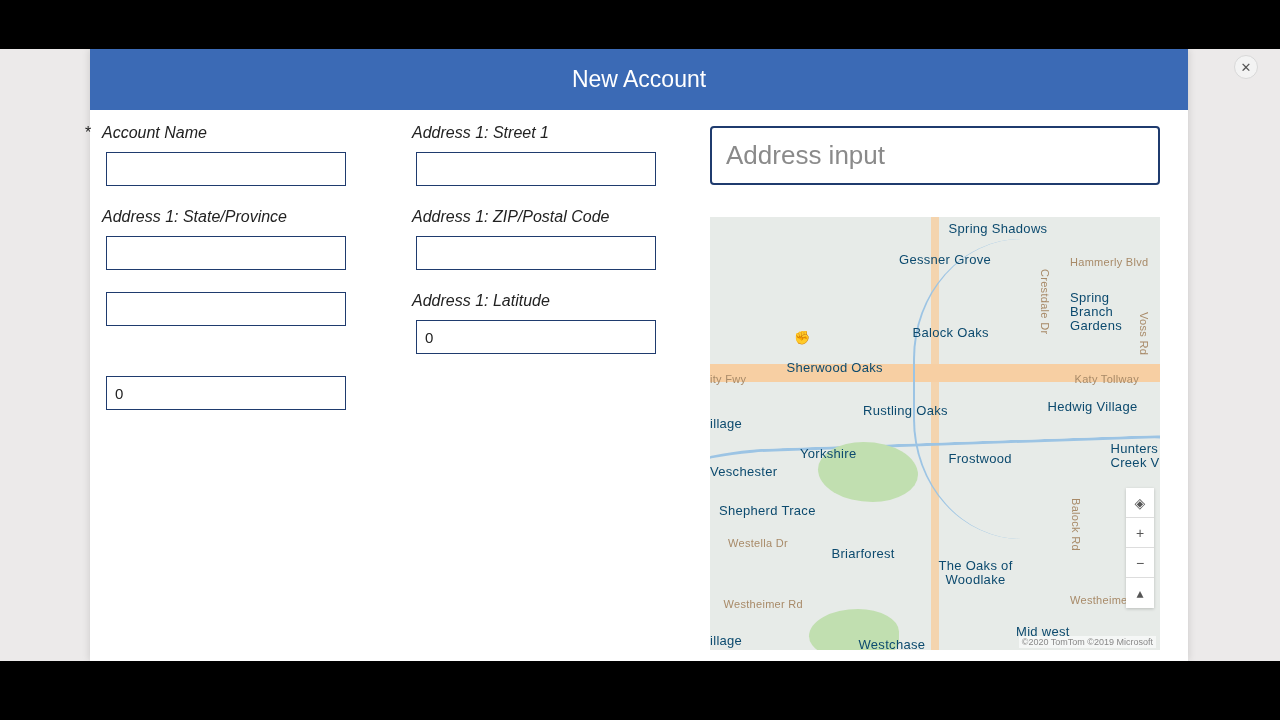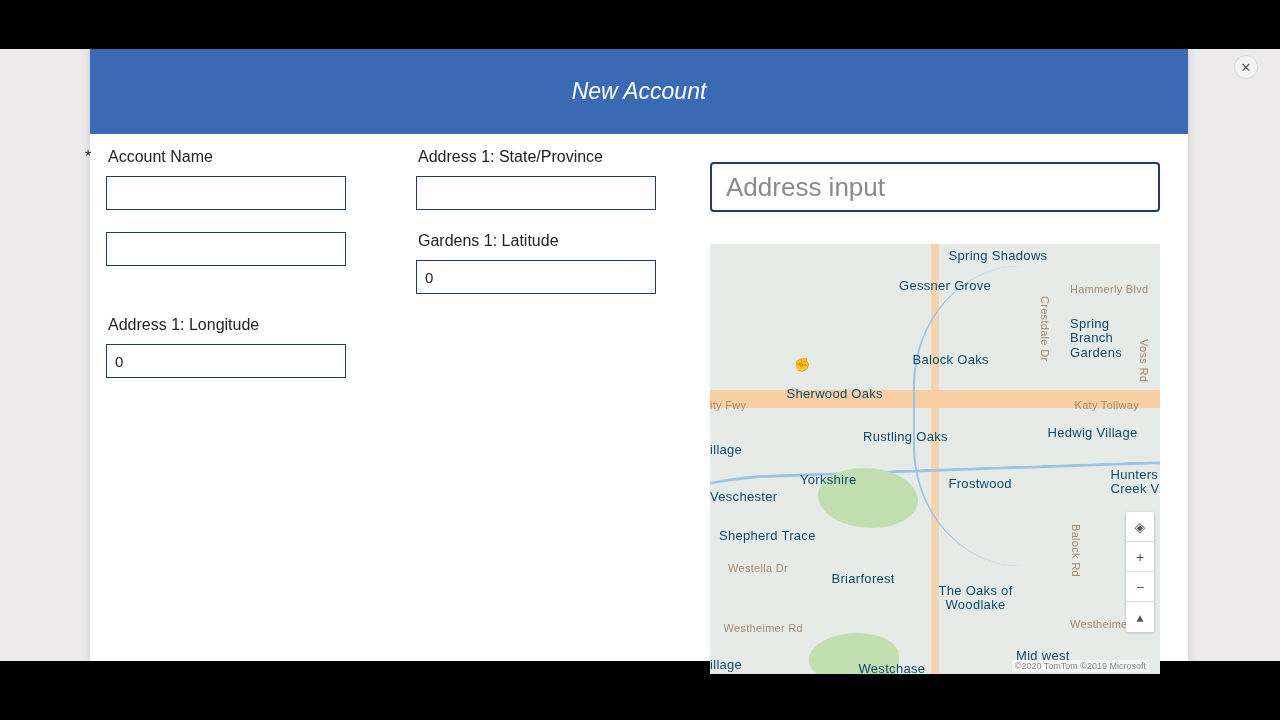--- a/index.html
+++ b/index.html
@@ -11,29 +11,28 @@
     top: 49px; left: 0; right: 0; bottom: 59px;
     background: #eceaea;
   }
   .dialog {
     position: absolute;
     top: 49px; left: 90px; width: 1098px; bottom: 59px;
     background: #fff;
     box-shadow: 0 0 8px rgba(0,0,0,.15);
   }
   .dialog-header {
-    height: 85px;
+    height: 61px;
     background: #3b6ab5;
     color: #fff;
     display: flex;
     align-items: center;
     justify-content: center;
     font-size: 23px;
     font-weight: 400;
-    font-style: italic;
   }
   .close-btn {
     position: absolute;
     top: 55px; right: 22px;
     width: 24px; height: 24px;
     border-radius: 50%;
     background: #f3f3f3;
     border: 1px solid #d8d8d8;
     display: flex; align-items: center; justify-content: center;
     cursor: pointer;
@@ -70,51 +69,51 @@
   .req {
     position: absolute;
     left: -15px;
     top: 0;
     color: #222;
     font-size: 16px;
   }
   .label {
     padding-left: 0;
   }
-  .left-col .label, .field .label { margin-left: 8px; }
+  .left-col .label, .field .label { margin-left: 2px; font-style: italic; }
   .field input.text {
     margin-left: 6px;
     height: 34px;
     border: 1px solid #1f3b6e;
     padding: 0 8px;
     font-size: 15px;
     outline: none;
     width: 240px;
     background: #fff;
     color: #222;
   }
 
   
   .right-col {
     flex: 1;
     padding-right: 28px;
     display: flex;
     flex-direction: column;
   }
   .address-search {
-    height: 50px;
+    height: 59px;
     border: 2px solid #1f3b6e;
     border-radius: 4px;
     font-size: 26px;
     color: #888;
     padding: 0 14px;
     display: flex;
     align-items: center;
     margin-bottom: 32px;
-    margin-top: 14px;
+    margin-top: 2px;
     background: #fff;
   }
   .address-search input {
     border: none;
     outline: none;
     font-size: 26px;
     color: #555;
     width: 100%;
     background: transparent;
   }
@@ -200,21 +199,21 @@
     border: none;
     border-bottom: 1px solid #ddd;
     cursor: pointer;
     font-size: 14px;
     color: #555;
     display:flex;align-items:center;justify-content:center;
   }
   .map-controls button:last-child { border-bottom: none; }
   .attribution {
     position: absolute;
-    right: 11px; bottom: 2px;
+    right: 4px; bottom: 2px;
     font-size: 9px;
     color: #888;
     background: rgba(255,255,255,.6);
     padding: 1px 3px;
   }
 
   .grab-cursor {
     position: absolute;
     left: 84px; top: 113px;
     font-size: 13px;
@@ -240,42 +239,51 @@
     <div class="form-col">
 
       <div class="field">
         <div class="label-row">
           <span class="req">*</span>
           <span class="label">Account Name</span>
         </div>
         <input class="text" value="" style="">
       </div>
 
+      <div class="field">
+        <div class="label-row">
+            <span class="label">Address 1: Street 1</span>
+          </div>
+        <input class="text" value="" style="">
+      </div>
 
       <div class="field">
         <div class="label-row">
             <span class="label">Address 1: State/Province</span>
           </div>
         <input class="text" value="" style="">
       </div>
-
-      <div class="field">
-        <input class="text" value="" style="">
-      </div>
-      <div class="field">
-        <div class="label-row">
-            <span class="label">Gardens 1: Latitude</span>
+      <div class="field">
+        <div class="label-row">
+            <span class="label">Address 1: ZIP/Postal Code</span>
+          </div>
+        <input class="text" value="" style="">
+      </div>
+
+      <div class="field">
+        <input class="text" value="" style="">
+      </div>
+      <div class="field">
+        <div class="label-row">
+            <span class="label">Address 1: Latitude</span>
           </div>
         <input class="text" value="0" style="">
       </div>
 
       <div class="field">
-        <div class="label-row">
-            <span class="label">Address 1: Longitude</span>
-          </div>
         <input class="text" value="0" style="">
       </div>
       <div></div>
 
     </div>
 
     <div class="right-col">
       <div class="address-search">
         <input placeholder="Address input" style="">
       </div>

